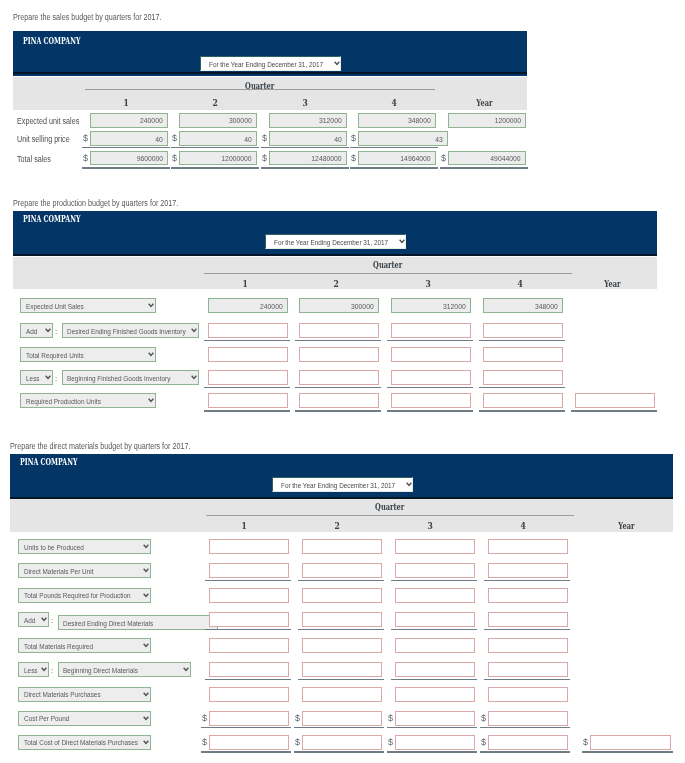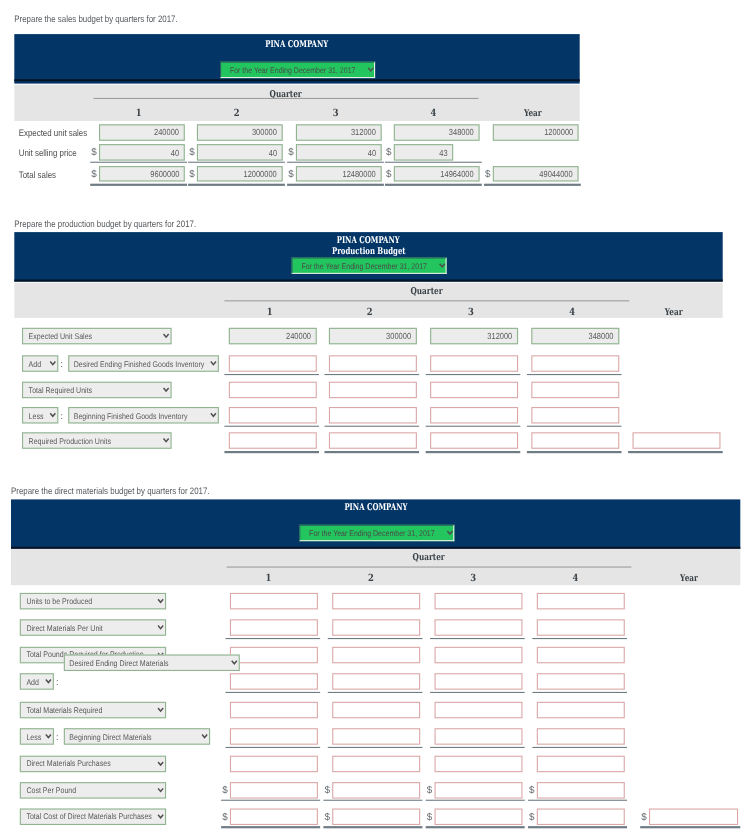--- a/index.html
+++ b/index.html
@@ -4,25 +4,25 @@
 <style>
   html,body{margin:0;padding:0;background:#ffffff;}
   body{font-family:"Liberation Sans",sans-serif;color:#3a3a3a;width:685px;height:763px;overflow:hidden;}
   .page{position:relative;width:685px;height:763px;transform:translateZ(0);}
 
   .prompt{position:absolute;font-size:8.5px;color:#55595d;white-space:nowrap;
           transform:scaleX(0.845);transform-origin:left top;}
 
   .hdr{position:absolute;background:#033667;box-sizing:border-box;color:#ffffff;}
   .hdr .iline{position:absolute;left:0;right:0;height:2px;background:#041527;}
-  .hdr .company,.hdr .btitle{position:absolute;left:0;right:0;text-align:center;
+  .hdr .company,.hdr .btitle{position:absolute;left:0;right:0;
       font-family:"DejaVu Serif",serif;font-size:8.5px;font-weight:bold;}
   .hdr .company span,.hdr .btitle span{display:inline-block;transform:scaleX(0.74);transform-origin:center;}
 
-  .psel{position:absolute;box-sizing:border-box;background:#22c55e;
+  .psel{position:absolute;box-sizing:border-box;background:#ffffff;
         border:1px solid #2f6060;border-right-color:#e6efe0;border-bottom-color:#e6efe0;
         font-size:7.5px;color:#4a4a4a;}
   .psel .cap{position:absolute;left:8px;top:50%;white-space:nowrap;
              transform:translateY(-50%) scaleX(0.85);transform-origin:left center;}
   .psel .arw{position:absolute;right:0.5px;top:50%;margin-top:-2.5px;}
 
   .colhdr{position:absolute;background:#e5e5e5;}
   .qlabel,.cnum,.ylabel{position:absolute;font-family:"DejaVu Serif",serif;font-size:8.5px;
        font-weight:bold;color:#3a4248;text-align:center;}
   .qlabel span,.ylabel span{display:inline-block;transform:scaleX(0.78);transform-origin:center;}
@@ -103,21 +103,21 @@
     </div>
     <div class="dol" style="left:172px;top:134.3px;">$</div>
     <div class="inp" style="left:179px;top:131.3px;width:78px;height:14.5px;">
       <span class="v">40</span>
     </div>
     <div class="dol" style="left:262px;top:134.3px;">$</div>
     <div class="inp" style="left:269px;top:131.3px;width:78px;height:14.5px;">
       <span class="v">40</span>
     </div>
     <div class="dol" style="left:351px;top:134.3px;">$</div>
-    <div class="inp" style="left:358px;top:131.3px;width:54px;height:14.5px;">
+    <div class="inp" style="left:358px;top:131.3px;width:90px;height:14.5px;">
       <span class="v">43</span>
     </div>
     <div class="rule" style="left:82px;top:147.3px;width:88px;height:1px;"></div>
     <div class="rule" style="left:171px;top:147.3px;width:88px;height:1px;"></div>
     <div class="rule" style="left:261px;top:147.3px;width:88px;height:1px;"></div>
     <div class="rule" style="left:350px;top:147.3px;width:88px;height:1px;"></div>
     <div class="rowlbl" style="left:17px;top:153.8px;">Total sales</div>
     <div class="dol" style="left:83px;top:153.8px;">$</div>
     <div class="inp" style="left:90px;top:150.8px;width:78px;height:14.5px;">
       <span class="v">9600000</span>
@@ -139,21 +139,20 @@
       <span class="v">49044000</span>
     </div>
     <div class="rule" style="left:82px;top:166.8px;width:88px;height:2px;"></div>
     <div class="rule" style="left:171px;top:166.8px;width:88px;height:2px;"></div>
     <div class="rule" style="left:261px;top:166.8px;width:88px;height:2px;"></div>
     <div class="rule" style="left:350px;top:166.8px;width:88px;height:2px;"></div>
     <div class="rule" style="left:440px;top:166.8px;width:88px;height:2px;"></div>
     <div class="prompt" style="left:13px;top:198px;">Prepare the production budget by quarters for 2017.</div>
     <div class="hdr" style="left:13px;top:211px;width:644px;height:45px;">
       <div class="company" style="top:3px;"><span>PINA COMPANY</span></div>
-      <div class="btitle" style="top:13px;"><span>Production Budget</span></div>
       <div class="psel" style="left:252px;top:23px;width:141px;height:15px;">
         <span class="cap">For the Year Ending December 31, 2017</span>
         <span class="arw">
           <span class="chev">
             <svg width="6" height="5" viewBox="0 0 6 5">
               <path d="M0.65 0.7 L3 3.5 L5.35 0.7" fill="none" stroke="#4f4f4f" stroke-width="1.35" stroke-linecap="butt" stroke-linejoin="miter"></path>
             </svg>
           </span>
         </span>
       </div>
@@ -414,21 +413,21 @@
       <span class="txt">Add</span>
       <span class="arw">
         <span class="chev">
           <svg width="6" height="5" viewBox="0 0 6 5">
             <path d="M0.65 0.7 L3 3.5 L5.35 0.7" fill="none" stroke="#4f4f4f" stroke-width="1.35" stroke-linecap="butt" stroke-linejoin="miter"></path>
           </svg>
         </span>
       </span>
     </div>
     <div class="colon" style="left:51px;top:615.7px;">:</div>
-    <div class="sel" style="left:57.5px;top:595px;width:160px;height:15px;">
+    <div class="sel" style="left:57.5px;top:615px;width:160px;height:15px;">
       <span class="txt">Desired Ending Direct Materials</span>
       <span class="arw">
         <span class="chev">
           <svg width="6" height="5" viewBox="0 0 6 5">
             <path d="M0.65 0.7 L3 3.5 L5.35 0.7" fill="none" stroke="#4f4f4f" stroke-width="1.35" stroke-linecap="butt" stroke-linejoin="miter"></path>
           </svg>
         </span>
       </span>
     </div>
     <div class="inp empty" style="left:209px;top:612.2px;width:80px;height:15px;">

